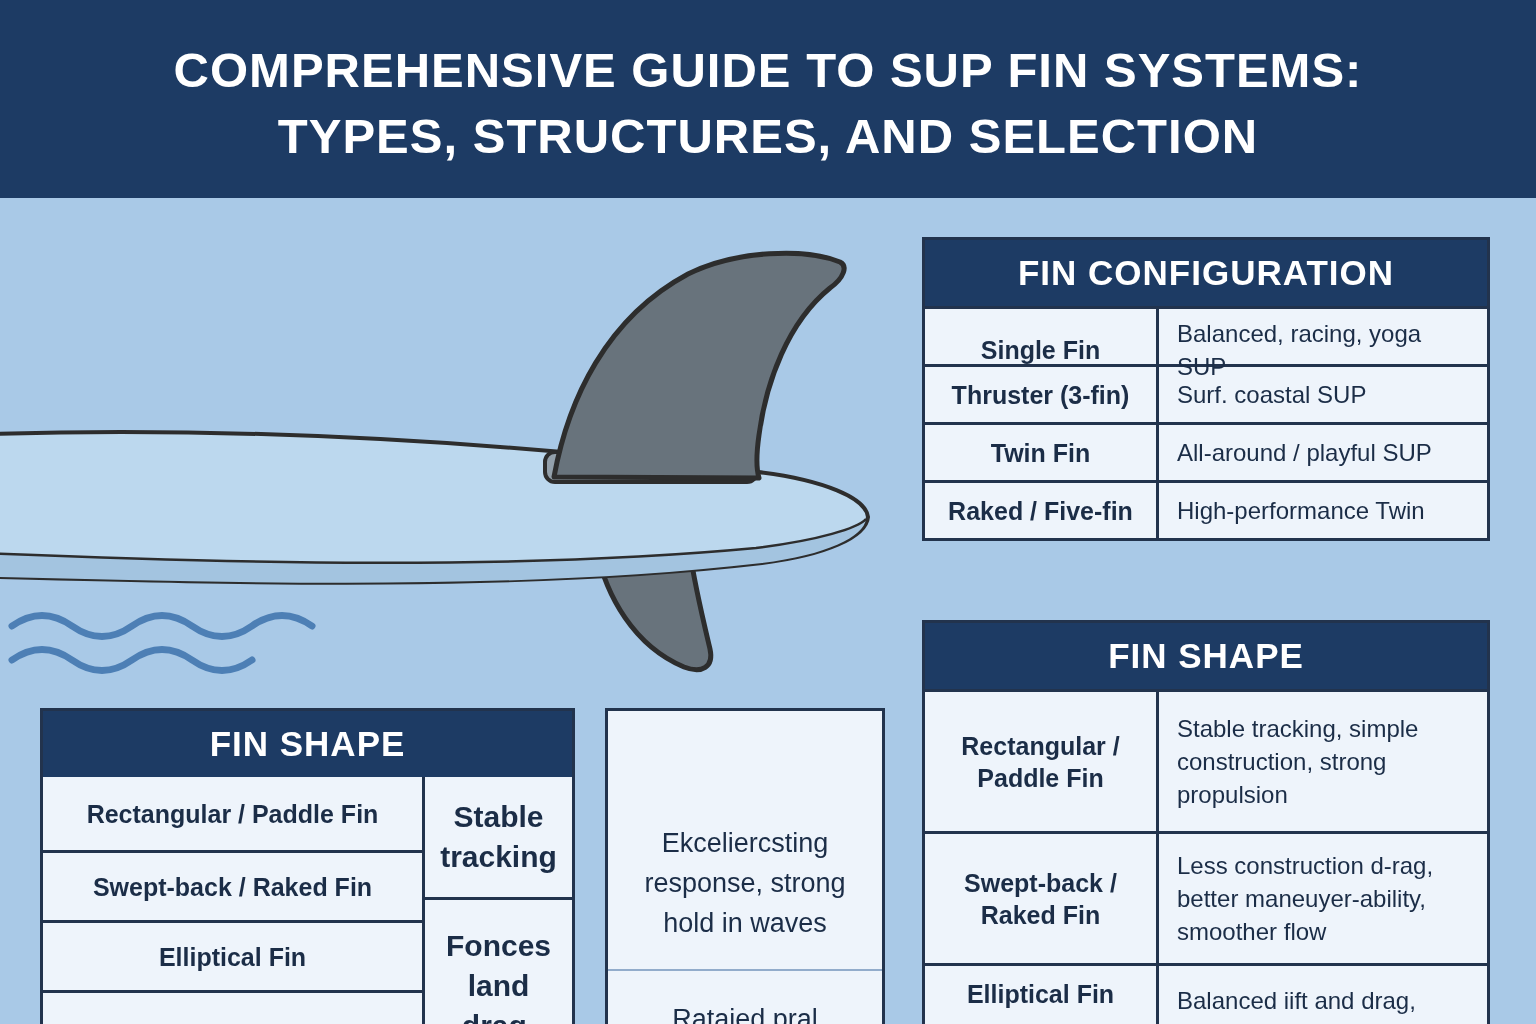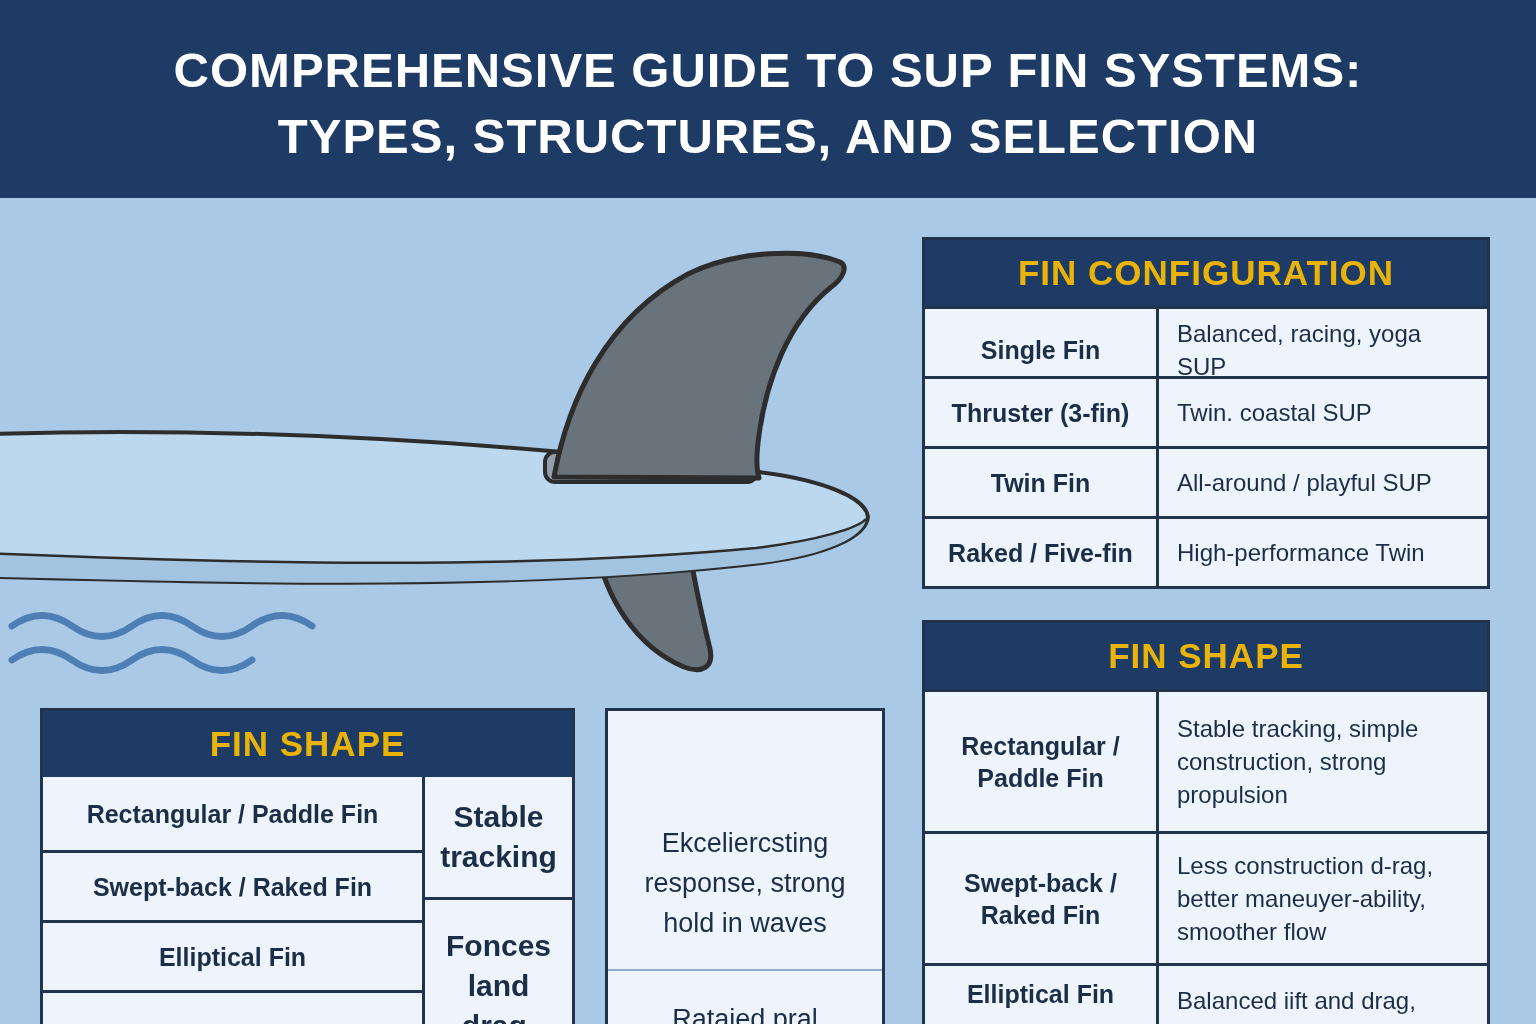--- a/index.html
+++ b/index.html
@@ -39,38 +39,38 @@
   .wave         { fill:none; stroke: var(--wave-blue, #4d7fb5); stroke-width:7; stroke-linecap:round; }
 
   
   .tbl {
     position:absolute;
     background: var(--cell-bg, #eef4fb);
     border: 3px solid var(--table-border, #22334d);
   }
   .tbl-header {
     background: var(--banner-bg, #1d3b64);
-    color:#eab308; font-weight:bold; font-size:35px; letter-spacing:1px;
+    color:#ffffff; font-weight:bold; font-size:35px; letter-spacing:1px;
     display:flex; align-items:center; justify-content:center;
   }
   .cell-type {
     display:flex; align-items:center; justify-content:center;
     font-weight:bold; font-size:25px; text-align:center;
     padding:4px 10px; line-height:32px;
     border-right:3px solid var(--table-border, #22334d);
   }
   .cell-desc {
     display:flex; align-items:center;
     font-size:24px; line-height:33px; padding:8px 18px;
   }
 
   
   .fin-config { left:922px; top:237px; width:568px; }
   .fin-config .tbl-header { height:66px; }
-  .fc-row { display:grid; grid-template-columns:234px 1fr; height:70px;
+  .fc-row { display:grid; grid-template-columns:234px 1fr; height:58px;
             border-top:3px solid var(--table-border, #22334d); }
 
   
   .fin-shape-right { left:922px; top:620px; width:568px; height:500px; }
   .fin-shape-right .tbl-header { height:66px; }
   .fsr-row { display:grid; grid-template-columns:234px 1fr;
              border-top:3px solid var(--table-border, #22334d); }
   .fsr-row.r1 { height:142px; }
   .fsr-row.r2 { height:132px; }
   .fsr-row.r3 { height:160px; }
@@ -135,21 +135,21 @@
   </svg>
 
   <div class="tbl fin-config">
     <div class="tbl-header">FIN CONFIGURATION</div>
     <div class="fc-row">
       <div class="cell-type">Single Fin</div>
       <div class="cell-desc">Balanced, racing, yoga SUP</div>
     </div>
     <div class="fc-row">
       <div class="cell-type">Thruster (3-fin)</div>
-      <div class="cell-desc">Twin. coastal SUP</div>
+      <div class="cell-desc">Surf. coastal SUP</div>
     </div>
     <div class="fc-row">
       <div class="cell-type">Twin Fin</div>
       <div class="cell-desc">All-around / playful SUP</div>
     </div>
     <div class="fc-row">
       <div class="cell-type">Raked / Five-fin</div>
       <div class="cell-desc">High-performance Twin</div>
     </div>
   </div>

